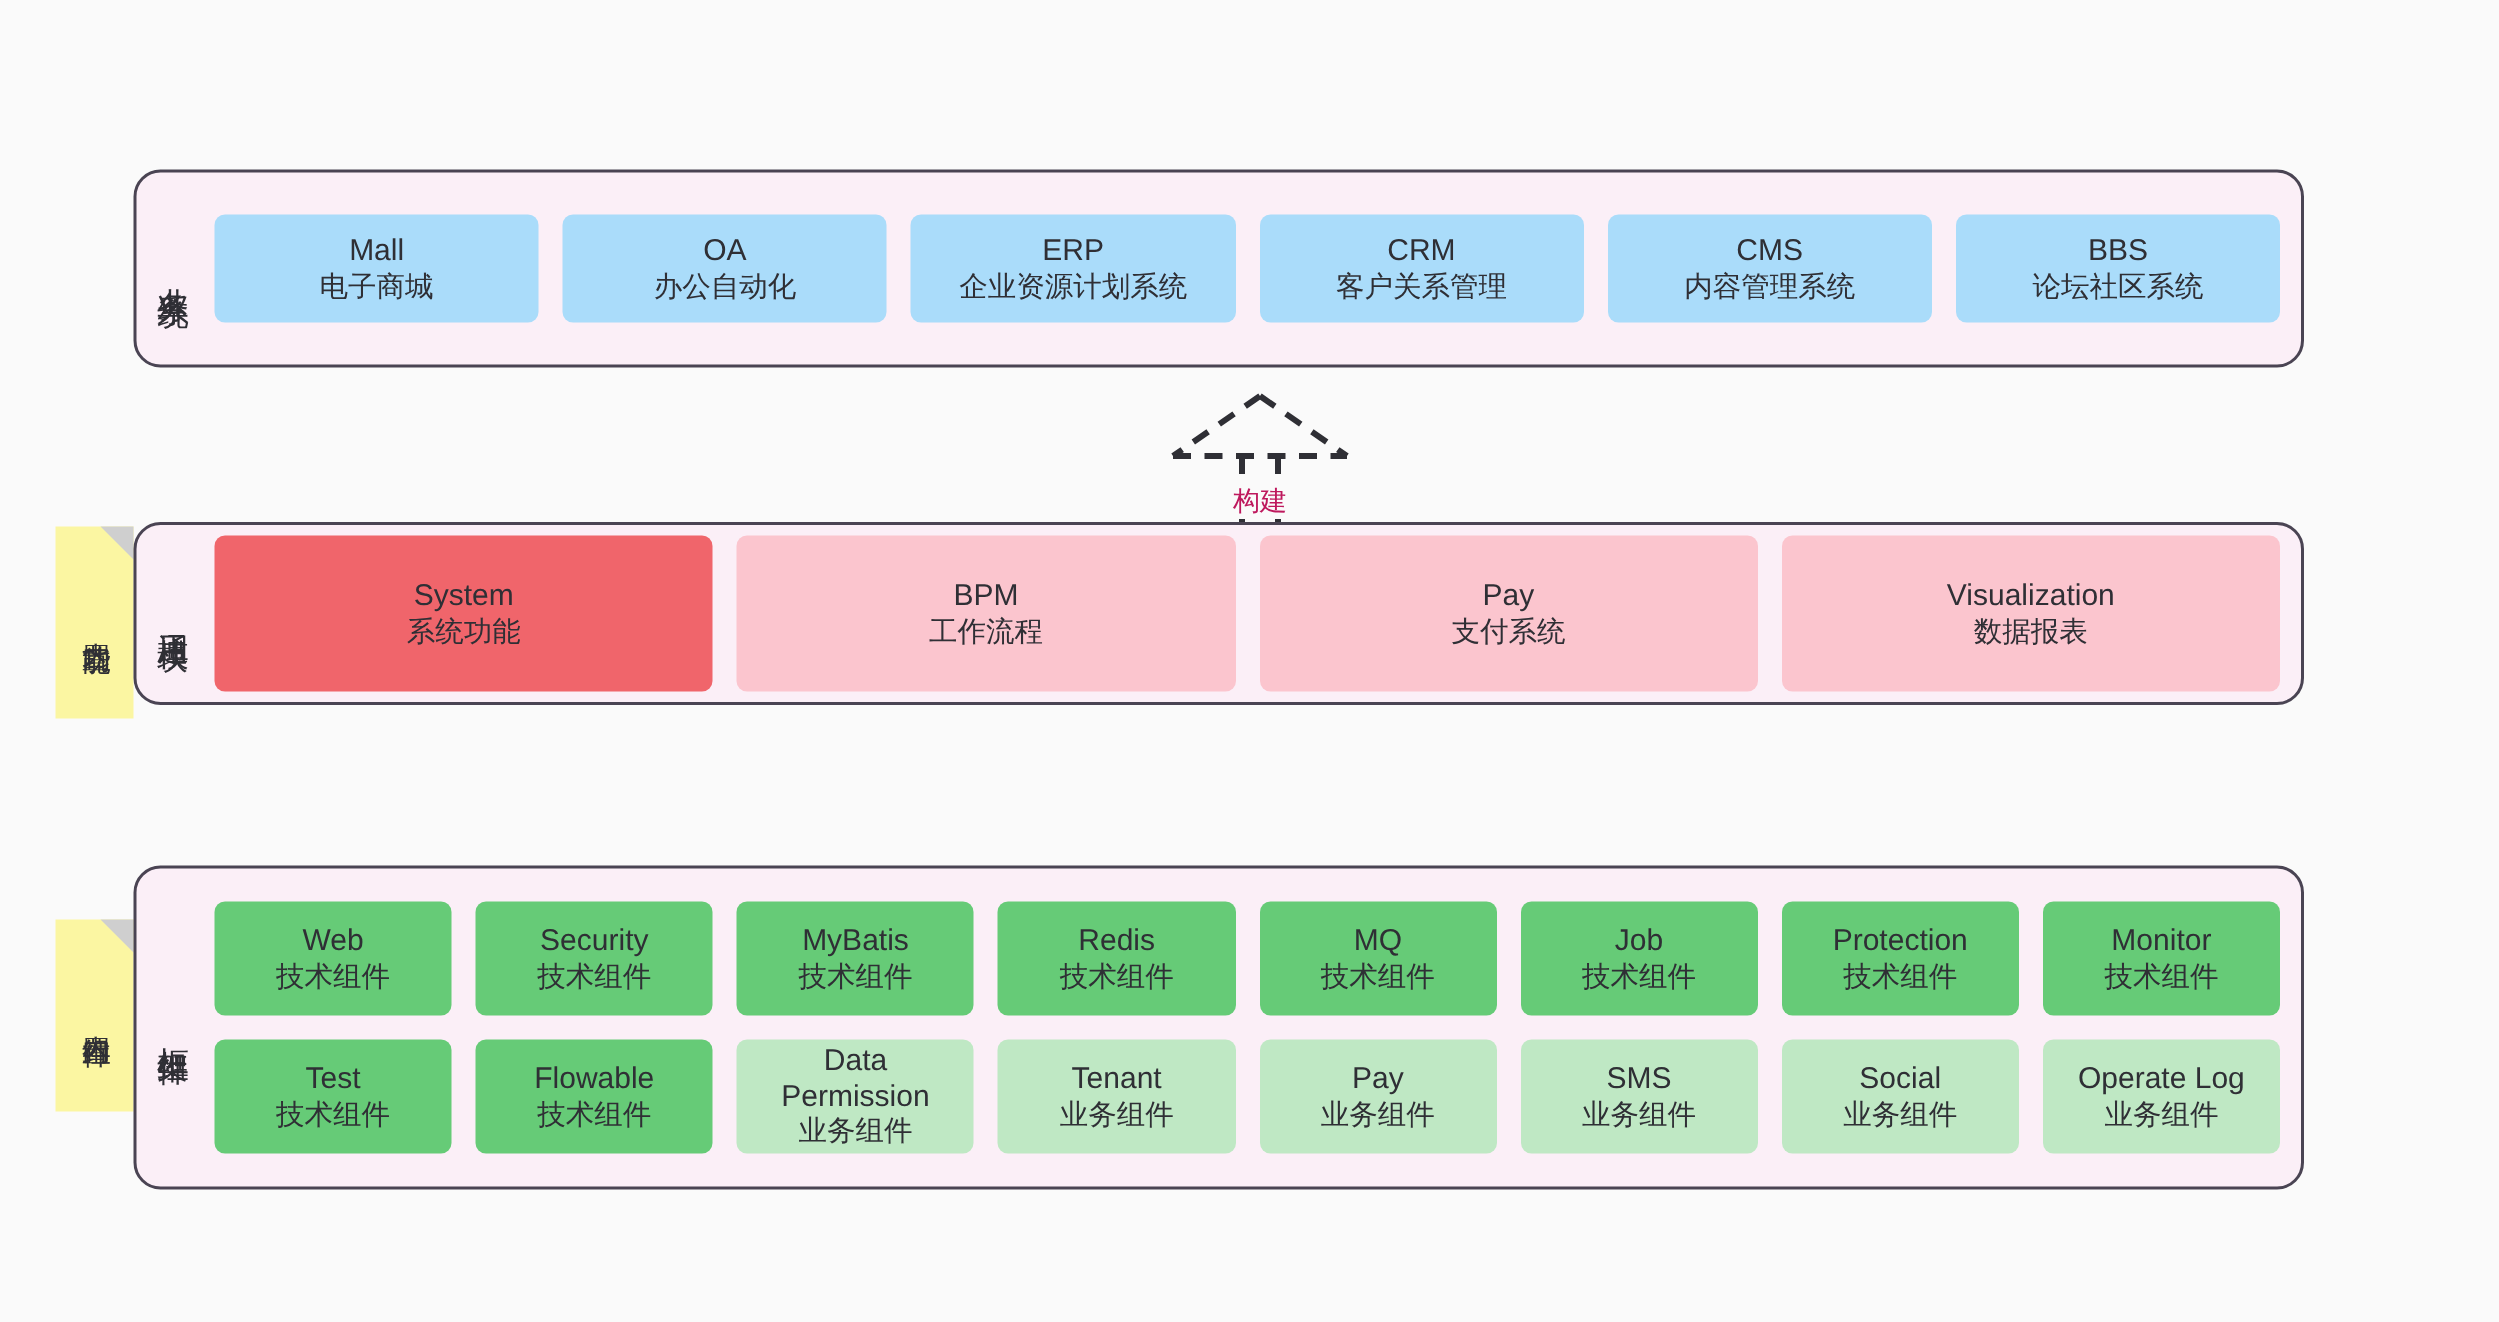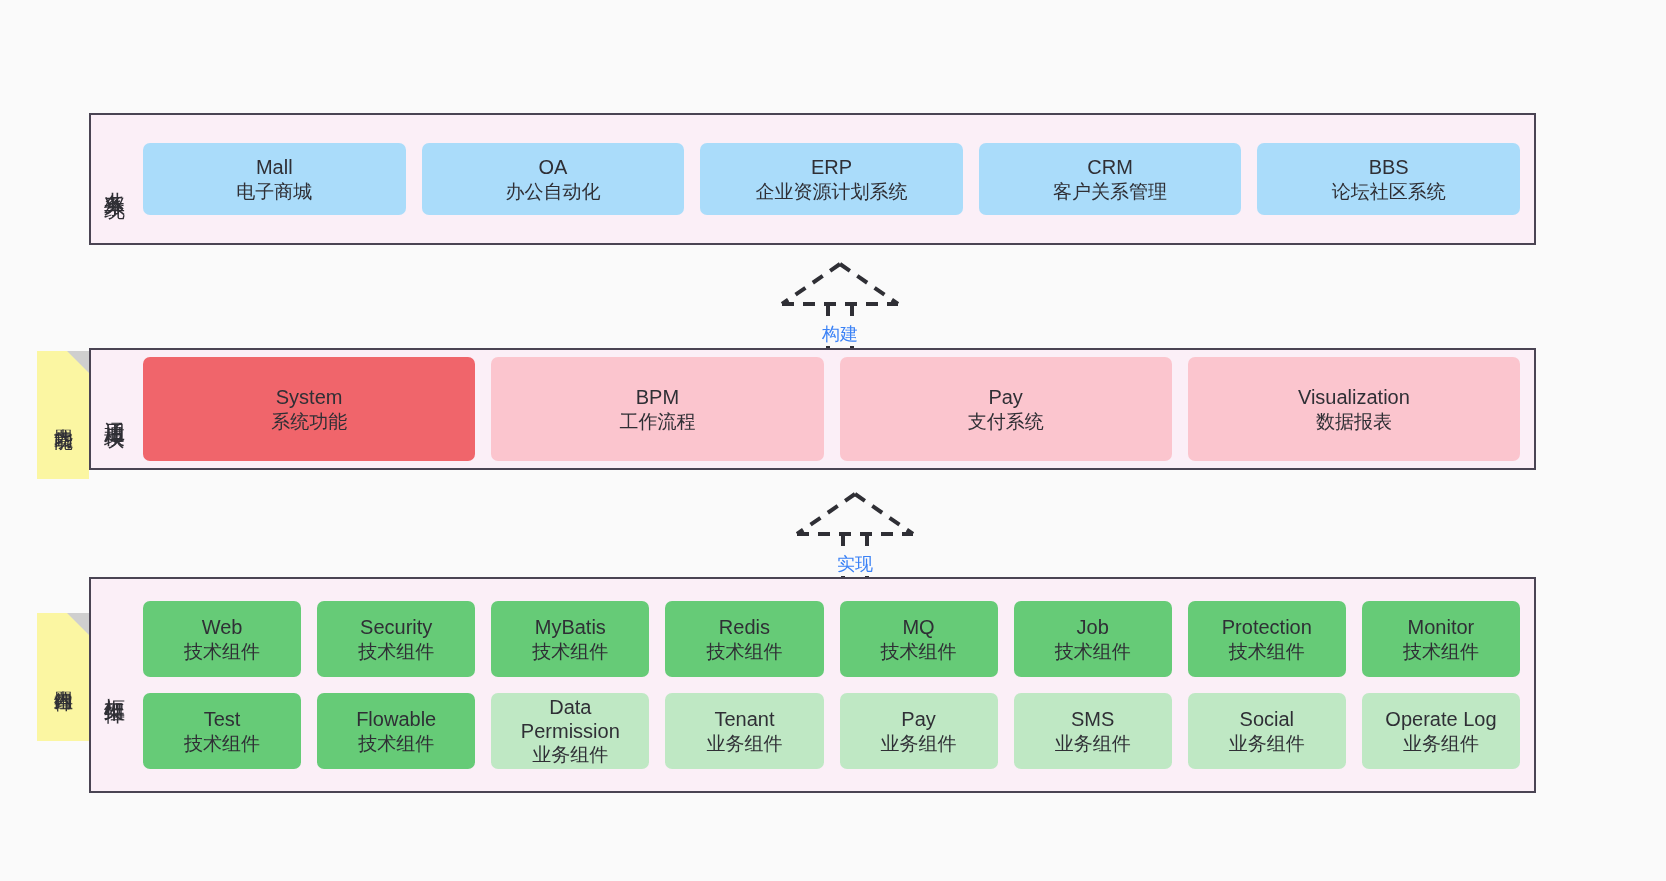--- a/index.html
+++ b/index.html
@@ -20,21 +20,21 @@
   .canvas {
     position: absolute;
     inset: 0;
   }
 
   
   .layer {
     position: absolute;
     background: #fbeff7;
     border: 2px solid #4a4453;
-    border-radius: 0;
+    border-radius: 18px;
     box-sizing: border-box;
     display: flex;
     align-items: stretch;
   }
   .layer-title {
     flex: 0 0 auto;
     width: 46px;
     display: flex;
     align-items: center;
     justify-content: center;
@@ -139,21 +139,21 @@
   }
   .connector svg { display: block; }
   .connector .conn-label {
     position: absolute;
     left: 50%;
     transform: translateX(-50%);
     bottom: 6px;
     background: #fafafa;
     padding: 0 4px;
     font-size: 18px;
-    color: #3b82f6;
+    color: #be185d;
     white-space: nowrap;
   }
   #connector-build     { left: 740px; top: 252px; }
   #connector-implement { left: 755px; top: 482px; }
 </style>
 </head>
 <body>
 
 <div class="canvas">
 
@@ -169,20 +169,24 @@
             <div class="t">OA</div>
             <div class="s">办公自动化</div>
           </div>
           <div class="card c-blue">
             <div class="t">ERP</div>
             <div class="s">企业资源计划系统</div>
           </div>
           <div class="card c-blue">
             <div class="t">CRM</div>
             <div class="s">客户关系管理</div>
+          </div>
+          <div class="card c-blue">
+            <div class="t">CMS</div>
+            <div class="s">内容管理系统</div>
           </div>
           <div class="card c-blue">
             <div class="t">BBS</div>
             <div class="s">论坛社区系统</div>
           </div>
         </div>
       </div>
   </div>
 
   <div class="connector" id="connector-build">
@@ -220,32 +224,20 @@
             <div class="s">支付系统</div>
           </div>
           <div class="card c-pink">
             <div class="t">Visualization</div>
             <div class="s">数据报表</div>
           </div>
         </div>
       </div>
   </div>
 
-  <div class="connector" id="connector-implement">
-    <svg width="200" height="100" viewBox="0 0 200 100" aria-hidden="true">
-      <g fill="none" stroke="#2f2f35" stroke-width="4" stroke-dasharray="12,9">
-        <path d="M100 12 L158 52"></path>
-        <path d="M100 12 L42 52"></path>
-        <path d="M42 52 L158 52"></path>
-        <path d="M88 52 L88 100"></path>
-        <path d="M112 52 L112 100"></path>
-      </g>
-    </svg>
-    <span class="conn-label">实现</span>
-  </div>
 
   <div class="sticky" id="sticky-builtin-component">
     <span class="fold"></span>
     <span>内置组件</span>
   </div>
 
   <div class="layer" id="layer-framework">
     <div class="layer-title">框架组件</div>
     <div class="cards">
         <div class="card-row">

